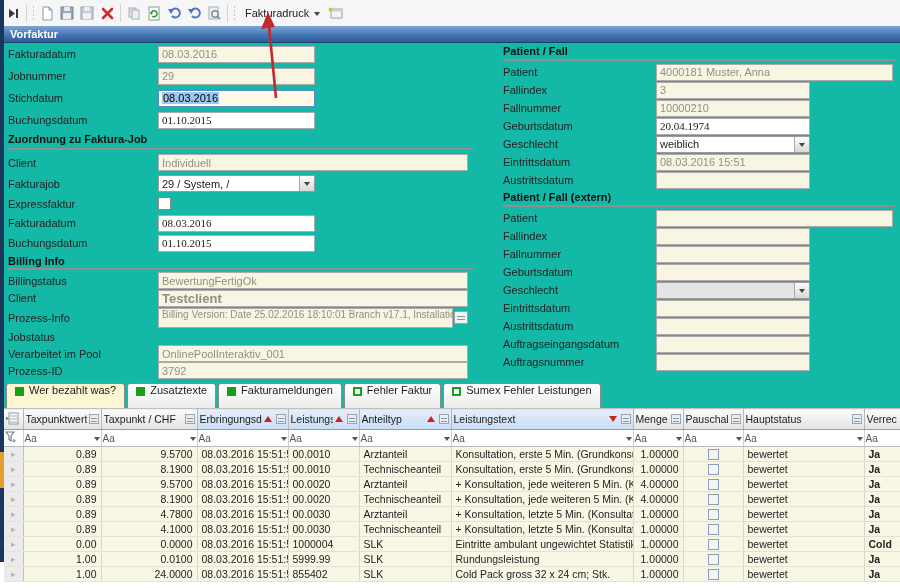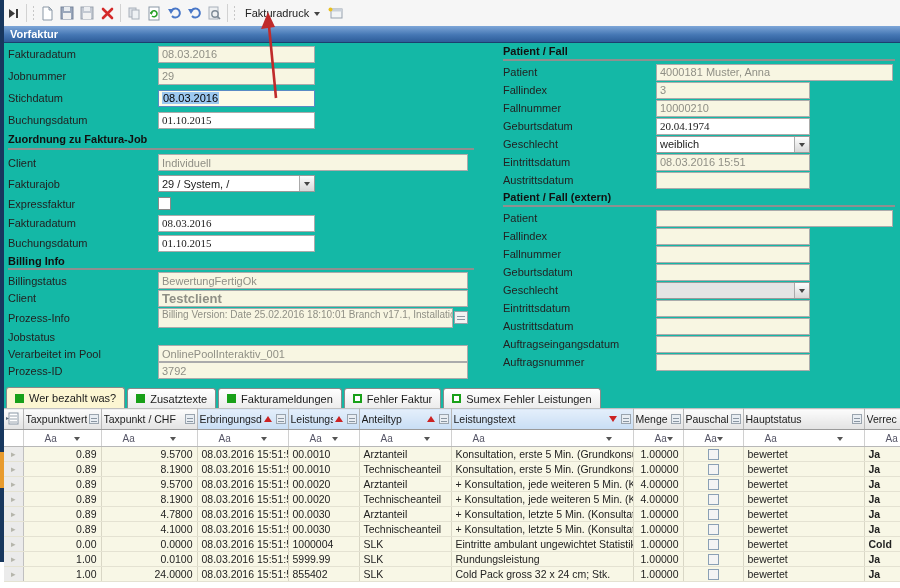--- a/index.html
+++ b/index.html
@@ -50,21 +50,21 @@
     background-repeat:no-repeat; background-size:8px 1px; background-position:2px 4px, 2px 7px; }
   .combo { display:flex; height:17px; border:1px solid #9a9a9a; background:#fff; }
   .combo .cval { flex:1; padding:0 3px; display:flex; align-items:center; overflow:hidden; white-space:nowrap; }
   .combo .cbtn { width:15px; flex:none; border-left:1px solid #aaa;
     background:linear-gradient(#fdfdfd,#d8d8d8); display:flex; align-items:center; justify-content:center; }
   .combo.dis .cval { background:#e4e4e4; }
   .chkbox { width:13px; height:13px; border:1px solid #8a8a8a; background:#fff; }
 
   
   .tabs { position:absolute; left:4px; top:387px; height:21px; display:flex; align-items:flex-end; padding-left:2px; }
-  .tab { height:20px; display:flex; align-items:center; padding:0 8px; margin-right:2px;
+  .tab { height:20px; display:flex; align-items:flex-end; padding:12px 8px; margin-right:2px;
     border:1px solid #8a8a8a; border-bottom:none; border-radius:3px 3px 0 0;
     background:linear-gradient(#ffffff,#ececec); white-space:nowrap; }
   .tab.active { background:#fcf6d2; height:21px; }
   .sq { width:9px; height:9px; margin-right:5px; flex:none; }
   .sq.filled { background:#18a018; }
   .sq.outline { background:#fff; border:2px solid #18a018; }
 
   
   .gridwrap { position:absolute; left:4px; top:408px; width:896px; }
   table { border-collapse:collapse; table-layout:fixed; width:896px; font-size:10.5px; }
@@ -74,21 +74,21 @@
   thead th.sorted { background:linear-gradient(#e4effb,#c8ddf4); }
   .hwrap { display:flex; align-items:center; }
   .hwrap .hl { flex:1; overflow:hidden; white-space:nowrap; }
   .arrup { width:0; height:0; border-left:4px solid transparent; border-right:4px solid transparent;
     border-bottom:6px solid #cc2222; margin:0 2px; flex:none; }
   .arrdn { width:0; height:0; border-left:4px solid transparent; border-right:4px solid transparent;
     border-top:6px solid #cc2222; margin:0 2px; flex:none; }
   .colmenu { width:10px; height:10px; border:1px solid #9aa4ae; background-color:#e8edf2; flex:none; margin-left:2px;
     background-image:linear-gradient(#8a96a2,#8a96a2),linear-gradient(#8a96a2,#8a96a2);
     background-repeat:no-repeat; background-size:6px 1px; background-position:1px 3px, 1px 6px; }
-  .frow2 td { height:17px; background:#fff; border-right:1px solid #d0d0d0; border-bottom:1px solid #b8b8b8; padding:0 21px; }
+  .frow2 td { height:17px; background:#fff; border-right:1px solid #d0d0d0; border-bottom:1px solid #b8b8b8; padding:0 1px; }
   .fcellin { display:flex; align-items:center; }
   .fcellin .aa { flex:1; color:#556; font-size:10px; }
   .fdrop { width:0; height:0; border:3.5px solid transparent; border-top:4px solid #555; margin-top:4px; flex:none; }
   tbody td { height:15px; background:#f8f7e6; border-right:1px solid #d9d7c6; border-bottom:1px solid #e4e2d2;
     padding:0 4px; color:#222; }
   tbody td.sel { background:#ebebeb; border-right:1px solid #c0c0c0; color:#b5b5ab; font-size:9px; text-align:center; padding:0; }
   td.num { text-align:right; }
   td.bold { font-weight:bold; }
   td.chk { text-align:center; padding:0; }
   .gridcb { display:inline-block; width:11px; height:11px; border:1px solid #8ba0b5; background:#f4f4f4; vertical-align:middle; }

